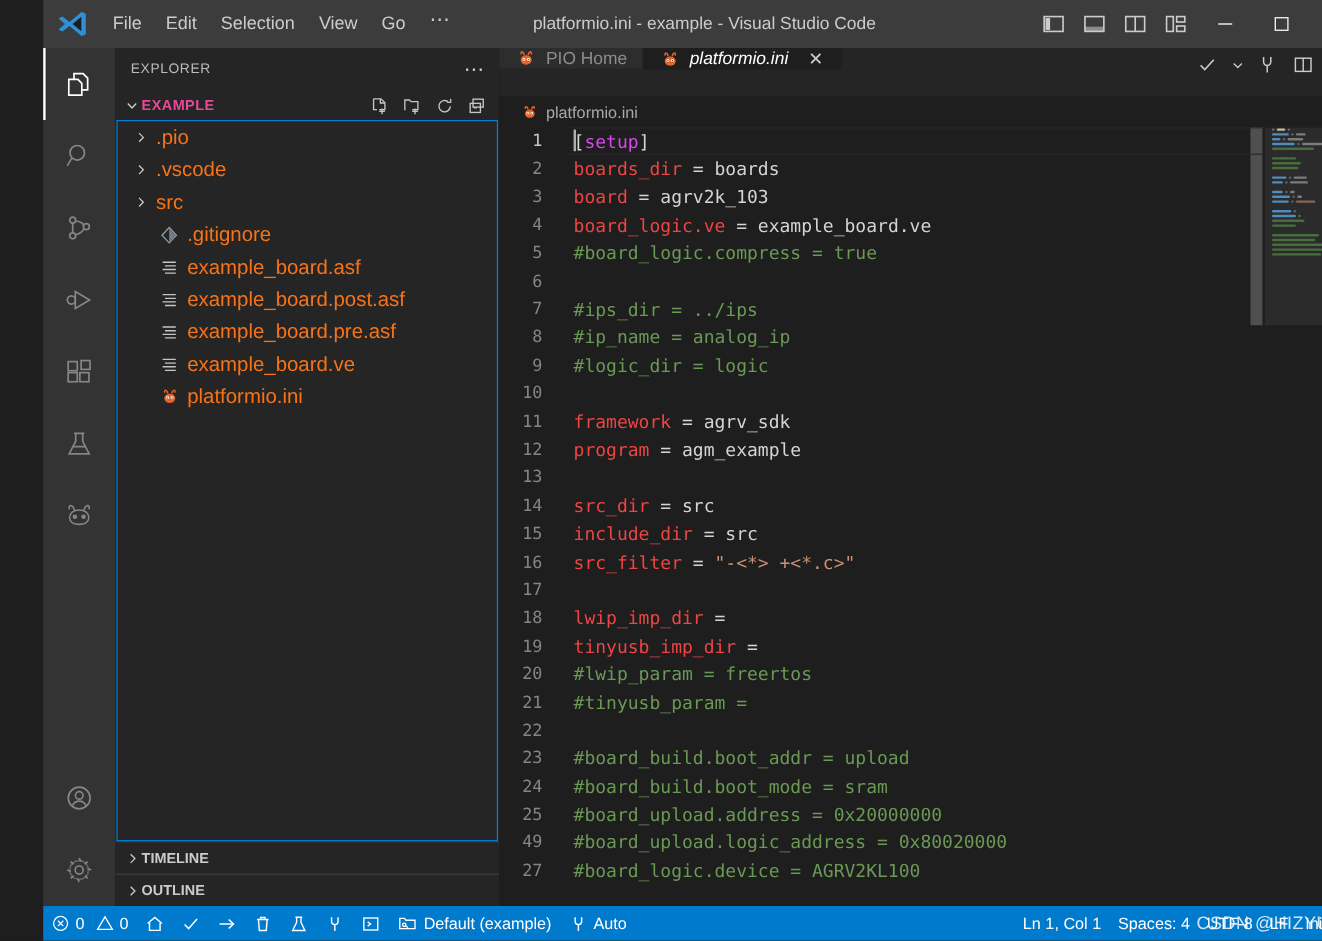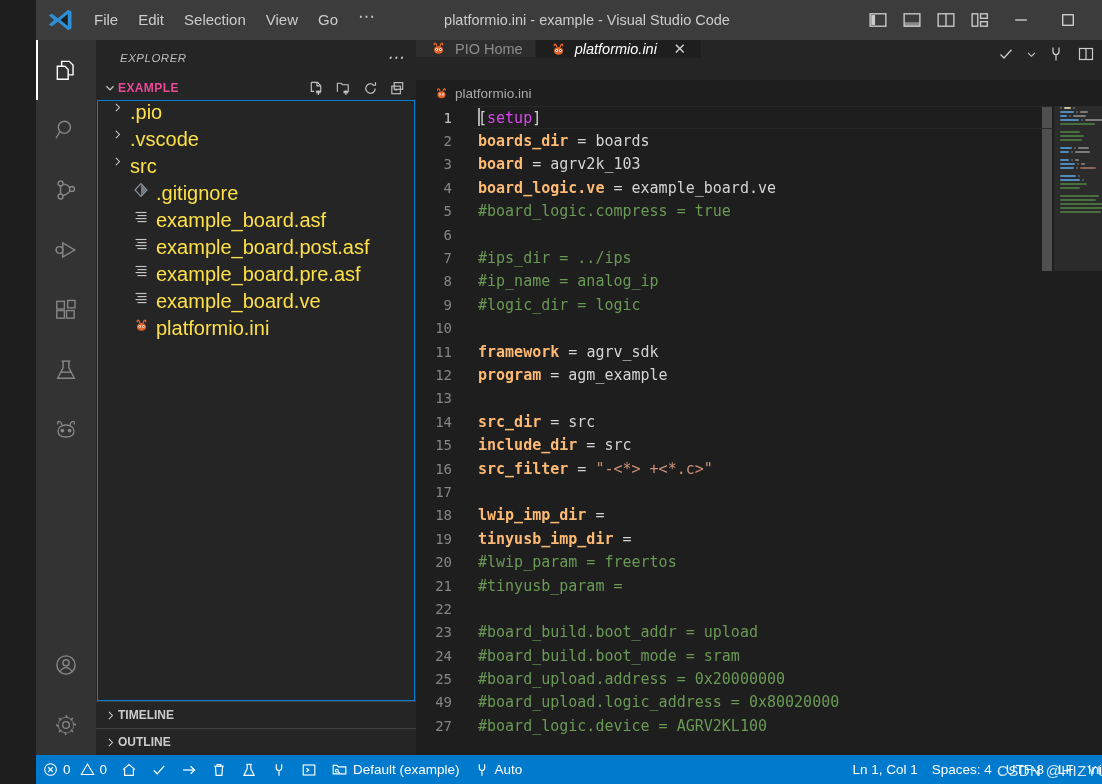--- a/index.html
+++ b/index.html
@@ -57,37 +57,37 @@
     content: ""; position: absolute; left: 0; top: 0; bottom: 0; width: 2px; background: #ffffff;
   }
   .act-spacer { flex: 1; }
 
   
   .sidebar {
     width: 320px; min-width: 320px; background: #252526;
     display: flex; flex-direction: column; overflow: hidden;
   }
   .sb-header {
-    height: 36px; display: flex; align-items: center; padding: 0 12px 0 24px;
-    font-size: 11.5px; letter-spacing: .5px; color: #bbbbbb; text-transform: uppercase; font-style: italic;
+    height: 36px; display: flex; align-items: center; padding: 0 12px 0 13px;
+    font-size: 11.5px; letter-spacing: .5px; color: #bbbbbb; text-transform: uppercase;
   }
   .sb-header .dots { margin-left: auto; font-size: 17px; line-height: 10px; cursor: pointer; color: #cccccc; }
   .tree-section-head {
     height: 24px; display: flex; align-items: center; padding: 0 10px 0 6px;
     font-size: 12px; font-weight: bold; color: #ec4899; cursor: pointer; letter-spacing: .4px;
   }
   .tree-section-head .chev { width: 16px; display:flex; align-items:center; justify-content:center; }
   .tree-actions { margin-left: auto; display: flex; gap: 10px; align-items: center; }
   .tree-actions span { cursor: pointer; color: #c5c5c5; display:flex; }
   .tree-body {
     flex: 1; overflow: hidden; margin: 0 1px; border: 1px solid #007fd4;
   }
   .tree-row {
-    height: 27px; display: flex; align-items: flex-start;
-    font-size: 20px; color: #fde047; cursor: pointer; padding-left: 8px; white-space: nowrap;
+    height: 27px; display: flex; align-items: center;
+    font-size: 17px; color: #f97316; cursor: pointer; padding-left: 8px; white-space: nowrap;
   }
   .tree-row .twisty { width: 22px; display: flex; align-items: center; justify-content: center; color: #cccccc; }
   .tree-row .ficon { width: 26px; display: flex; align-items: center; justify-content: center; }
   .tree-row .lbl { padding-left: 2px; }
   .panel-head {
     height: 27px; display: flex; align-items: center; padding-left: 6px;
     font-size: 12px; font-weight: bold; color: #cccccc; border-top: 1px solid #3f3f41; cursor: pointer;
   }
   .panel-head .chev { width: 16px; display:flex; align-items:center; justify-content:center; }
 
@@ -120,21 +120,21 @@
     font-family: "DejaVu Sans Mono", monospace; font-size: 15px; white-space: pre;
   }
   .cline .gutter {
     width: 58px; min-width: 58px; text-align: right; padding-right: 22px;
     color: #858585; font-size: 14px; font-family: "DejaVu Sans Mono", monospace;
   }
   .cline.current .gutter { color: #c6c6c6; }
   .ctext { padding-left: 4px; }
   .tok-section { color: #d946ef; }
   .tok-punct { color: #d4d4d4; }
-  .tok-key { color: #fdba74; font-weight: bold; }
+  .tok-key { color: #ef4444; }
   .tok-op { color: #d4d4d4; }
   .tok-val { color: #d4d4d4; }
   .tok-comment { color: #6a9955; }
   .tok-string { color: #ce9178; }
   .cursor-line-border {
     position: absolute; left: 58px; right: 0; height: 23.4px;
     border-top: 1px solid #282828; border-bottom: 1px solid #282828; pointer-events: none;
   }
   .caret { display:inline-block; width:2px; height:18px; background:#aeafad; vertical-align:-3px; margin-right:-2px; }
 

